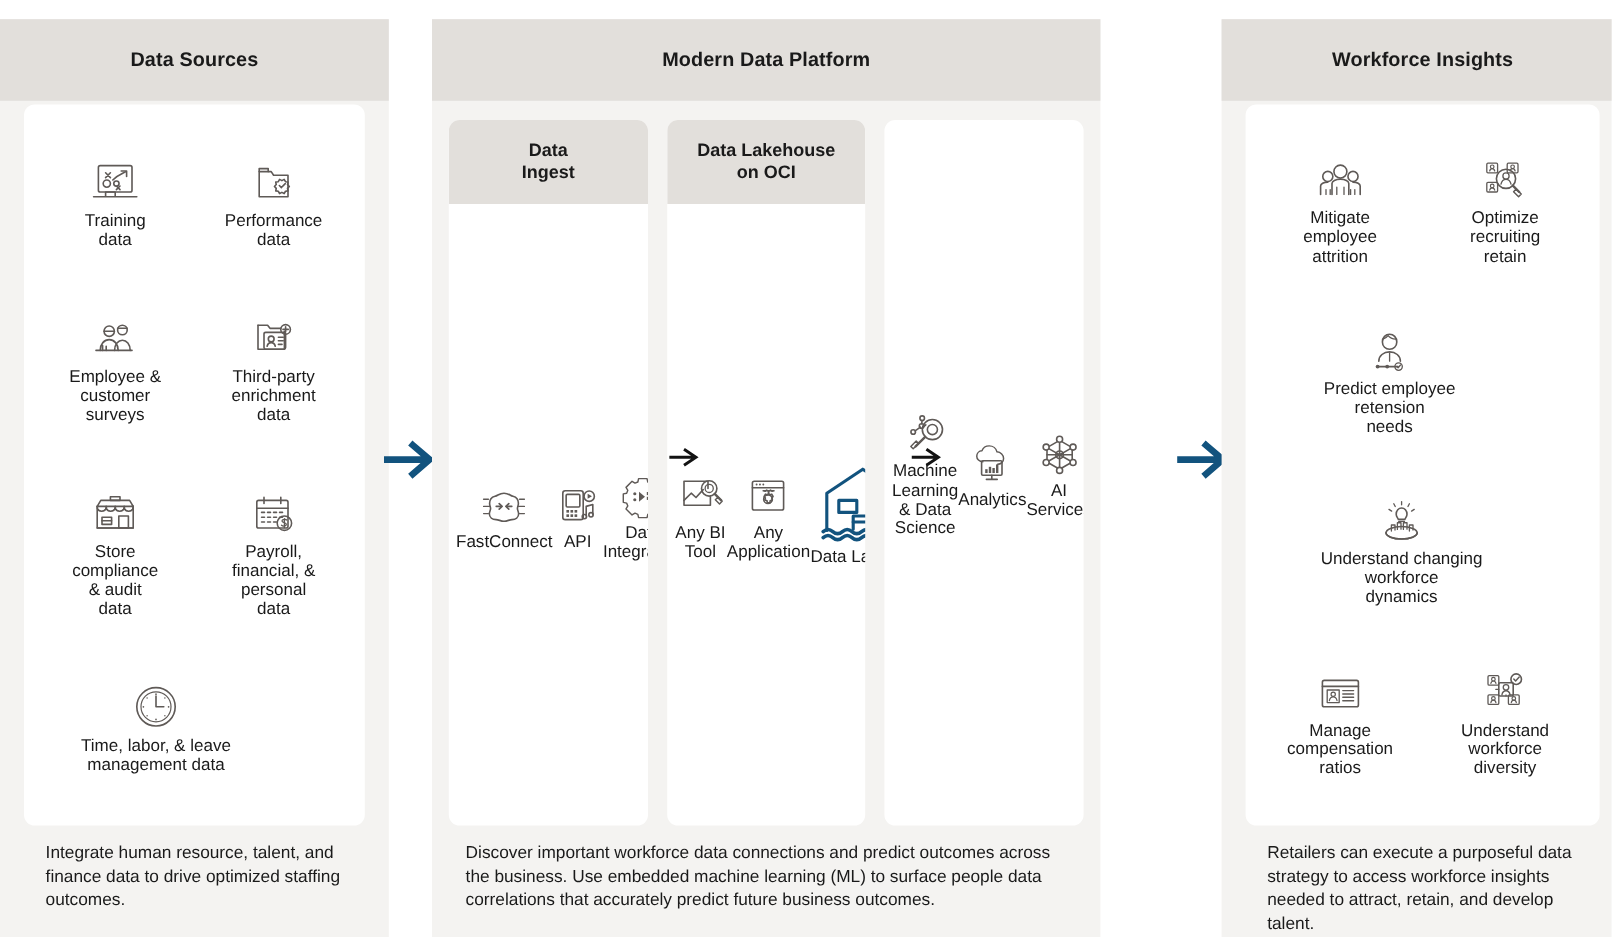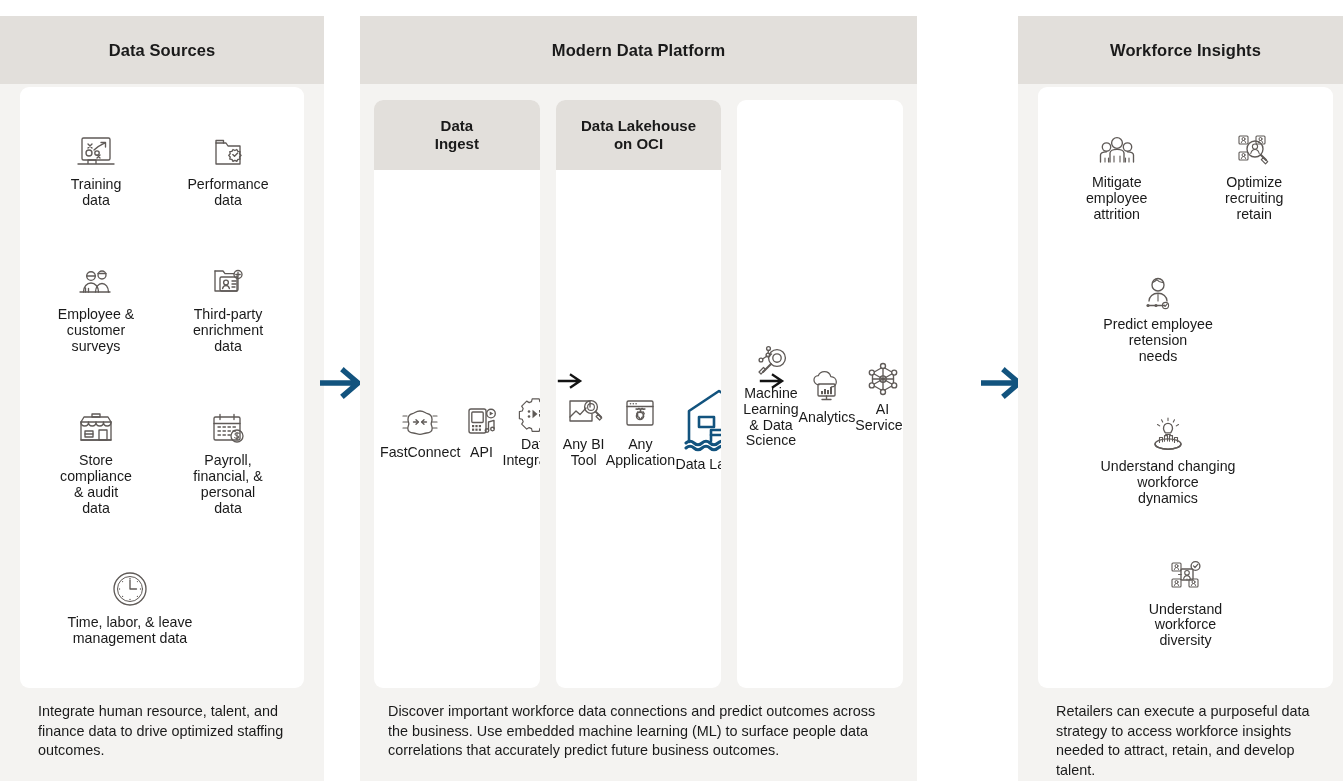--- a/index.html
+++ b/index.html
@@ -503,20 +503,37 @@
             </div>
             <div class="lbl">Understand changing
 workforce
 dynamics</div>
           </div>
         </div>
 
         <div class="card-row">
           <div class="node">
             <div class="glyph">
+              <svg width="44" height="36" viewBox="0 0 44 36">
+                <rect class="ico" x="7" y="6" width="30" height="22" rx="1.5"></rect>
+                <path class="ico" d="M7 11 h30"></path>
+                <rect class="ico" x="11" y="14" width="10" height="10.5" style="stroke-width:1.1"></rect>
+                <circle class="ico" cx="16" cy="17.5" r="1.8" style="stroke-width:1"></circle>
+                <path class="ico" d="M12.8 22.8 c.5-2 1.7-3 3.2-3 s2.7 1 3.2 3" style="stroke-width:1"></path>
+                <g class="ico" style="stroke-width:1.2">
+                  <path d="M24 14.5 h9 M24 17.3 h9 M24 20.1 h9 M24 22.9 h9"></path>
+                </g>
+              </svg>
+            </div>
+            <div class="lbl">Manage
+compensation
+ratios</div>
+          </div>
+          <div class="node">
+            <div class="glyph">
               <svg width="44" height="38" viewBox="0 0 44 38">
                 <rect class="ico" x="8" y="4" width="9" height="8" rx="1" style="stroke-width:1.1"></rect>
                 <circle class="ico" cx="12.5" cy="7" r="1.5" style="stroke-width:1"></circle>
                 <path class="ico" d="M10.4 10.5 c.3-1.3 1.1-2 2.1-2 s1.8.7 2.1 2" style="stroke-width:1"></path>
                 <rect class="ico" x="8" y="20" width="9" height="8" rx="1" style="stroke-width:1.1"></rect>
                 <circle class="ico" cx="12.5" cy="23" r="1.5" style="stroke-width:1"></circle>
                 <path class="ico" d="M10.4 26.5 c.3-1.3 1.1-2 2.1-2 s1.8.7 2.1 2" style="stroke-width:1"></path>
                 <rect class="ico" x="25" y="20" width="9" height="8" rx="1" style="stroke-width:1.1"></rect>
                 <circle class="ico" cx="29.5" cy="23" r="1.5" style="stroke-width:1"></circle>
                 <path class="ico" d="M27.4 26.5 c.3-1.3 1.1-2 2.1-2 s1.8.7 2.1 2" style="stroke-width:1"></path>

